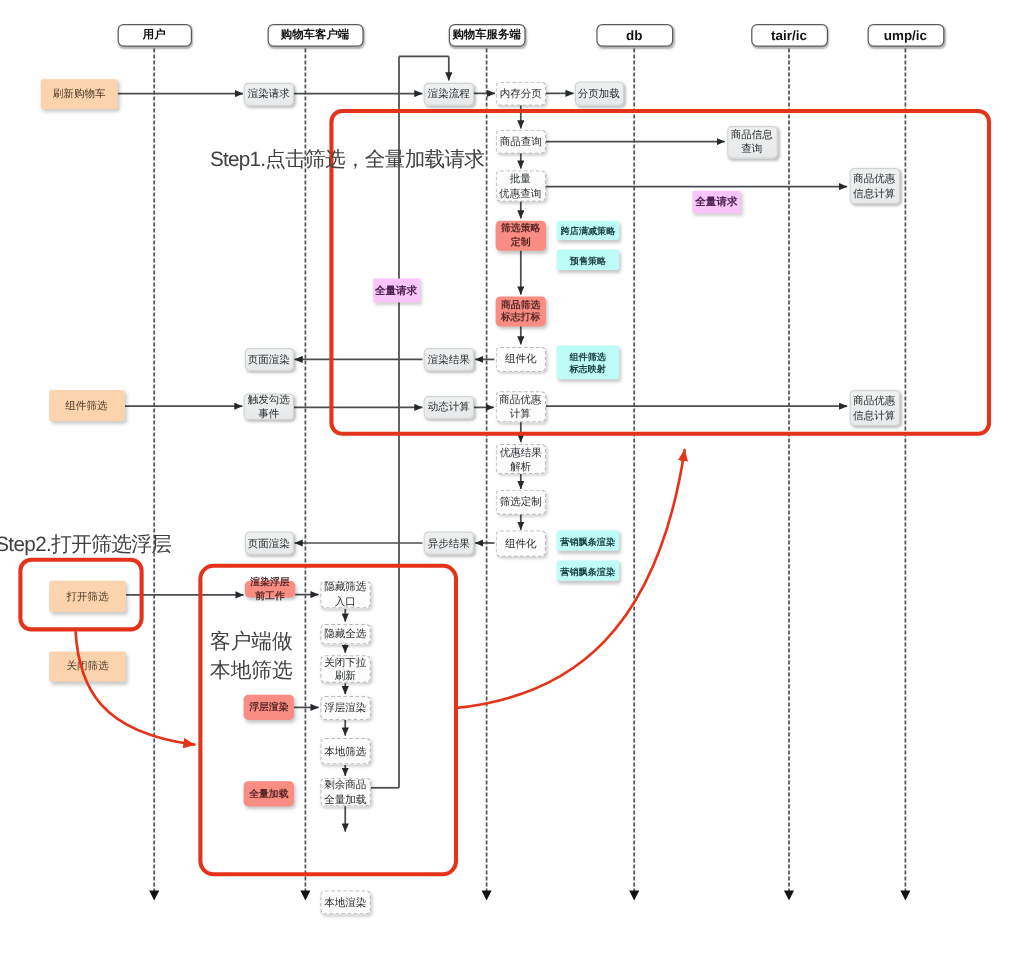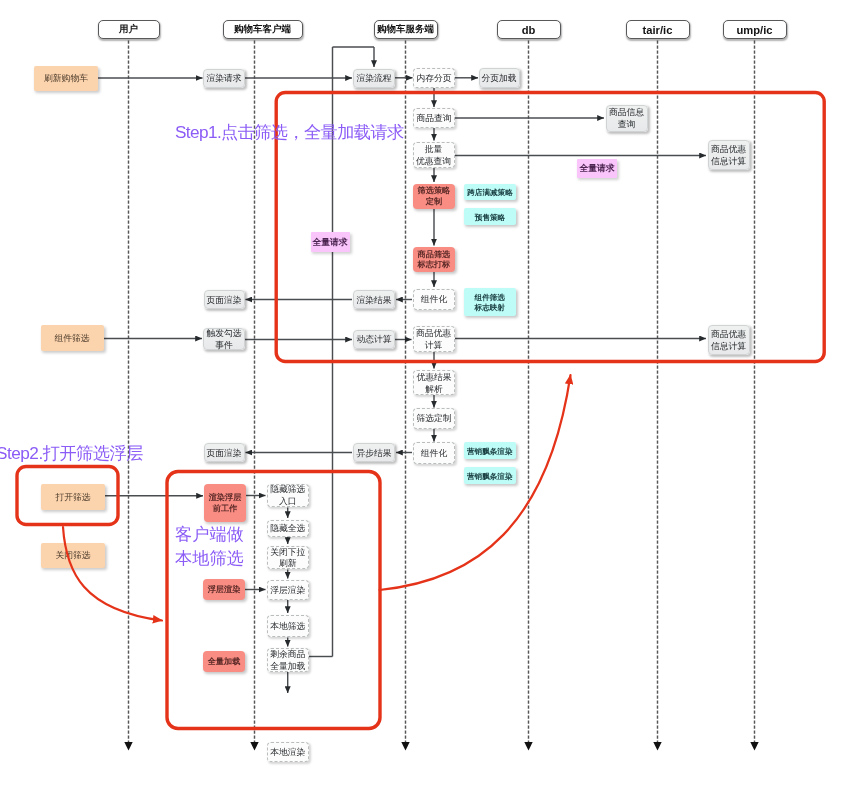--- a/index.html
+++ b/index.html
@@ -20,21 +20,21 @@
 .node.dashed{background:#fcfcfc;border:1px dashed #b9bdbe;border-radius:4px;
   box-shadow:1.2px 1.6px 2.2px rgba(0,0,0,0.16);}
 .node.orange{background:#fbd3ac;border-radius:2px;color:#4a3a2a;
   box-shadow:1.5px 2px 3px rgba(0,0,0,0.20);}
 .node.pink{background:#f98d84;border-radius:4px;color:#5c2a27;font-weight:bold;
   box-shadow:1.5px 2px 3px rgba(0,0,0,0.22);}
 .node.cyan{background:#bdfcf7;border-radius:2px;color:#1d4246;font-weight:bold;
   box-shadow:1.5px 2px 3px rgba(0,0,0,0.22);}
 .node.purple{background:#f9c5fb;border-radius:1px;color:#4b2450;font-weight:bold;
   box-shadow:1.5px 2px 3px rgba(0,0,0,0.18);}
-.anno{position:absolute;color:#8b5cf6;font-weight:normal;white-space:pre;line-height:1.35;}
+.anno{position:absolute;color:#404040;font-weight:normal;white-space:pre;line-height:1.35;}
 </style>
 </head>
 <body>
 <div id="canvas">
 <svg id="wires" viewBox="0 0 845 800">
 <defs>
 <marker id="ah" markerWidth="7" markerHeight="6" refX="6.8" refY="3" orient="auto" markerUnits="userSpaceOnUse">
  <path d="M0,0 L7,3 L0,6 z" fill="#262a2d"></path>
 </marker>
 </defs>
@@ -206,21 +206,21 @@
       </div>
       <div class="node cyan" style="left: 463.5px; top: 467.3px; width: 52.5px; height: 16.7px; font-size: 7.6px;">
         <span>营销飘条渲染</span>
       </div>
       <div class="node orange" style="left: 41px; top: 483.5px; width: 64px; height: 26px;">
         <span>打开筛选</span>
       </div>
       <div class="node orange" style="left: 41px; top: 542.5px; width: 64px; height: 25px;">
         <span>关闭筛选</span>
       </div>
-      <div class="node pink" style="left: 204px; top: 483.7px; width: 42px; height: 38px; font-size: 8.2px;">
+      <div class="node pink" style="left: 204px; top: 483.7px; width: 42px; height: 14px; font-size: 8.2px;">
         <span>渲染浮层</span>
         <span>前工作</span>
       </div>
       <div class="node pink" style="left: 203px; top: 578.5px; width: 42px; height: 21px; font-size: 8.2px;">
         <span>浮层渲染</span>
       </div>
       <div class="node pink" style="left: 203px; top: 651px; width: 42px; height: 20.5px; font-size: 8.2px;">
         <span>全量加载</span>
       </div>
       <div class="node dashed" style="left: 266.5px; top: 484.4px; width: 42.5px; height: 23px; font-family: Liberation Mono, monospace;">

